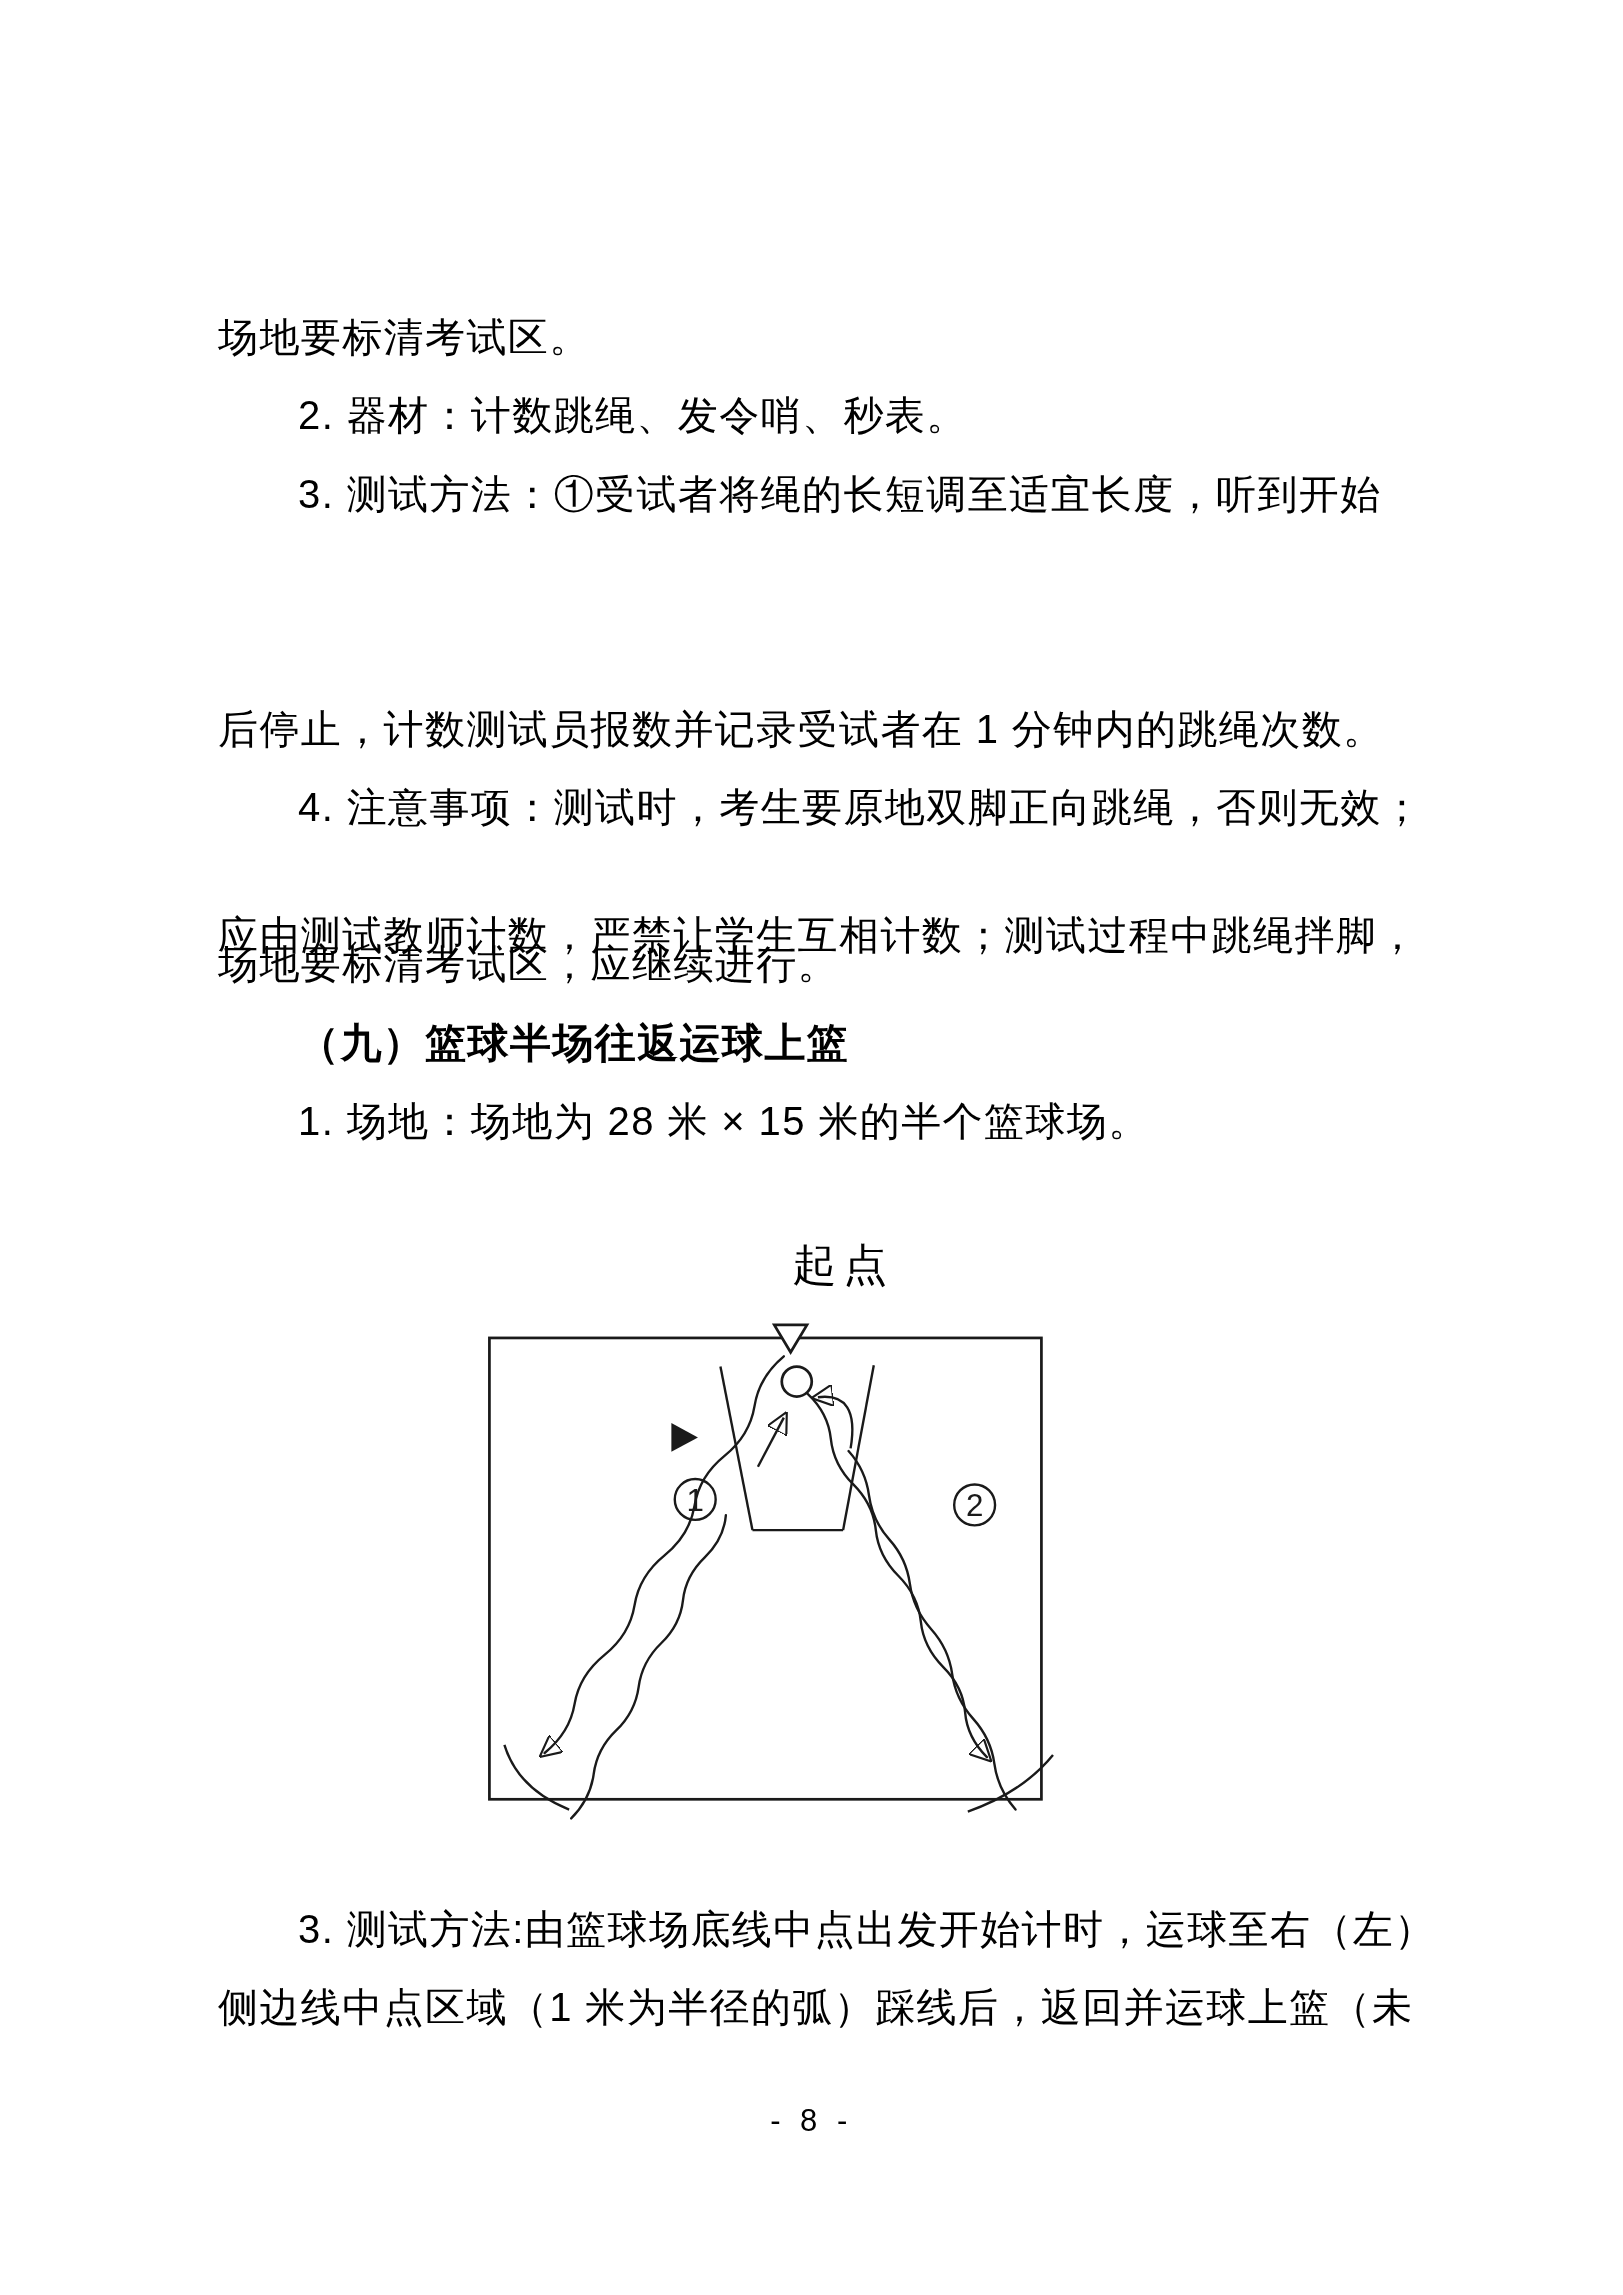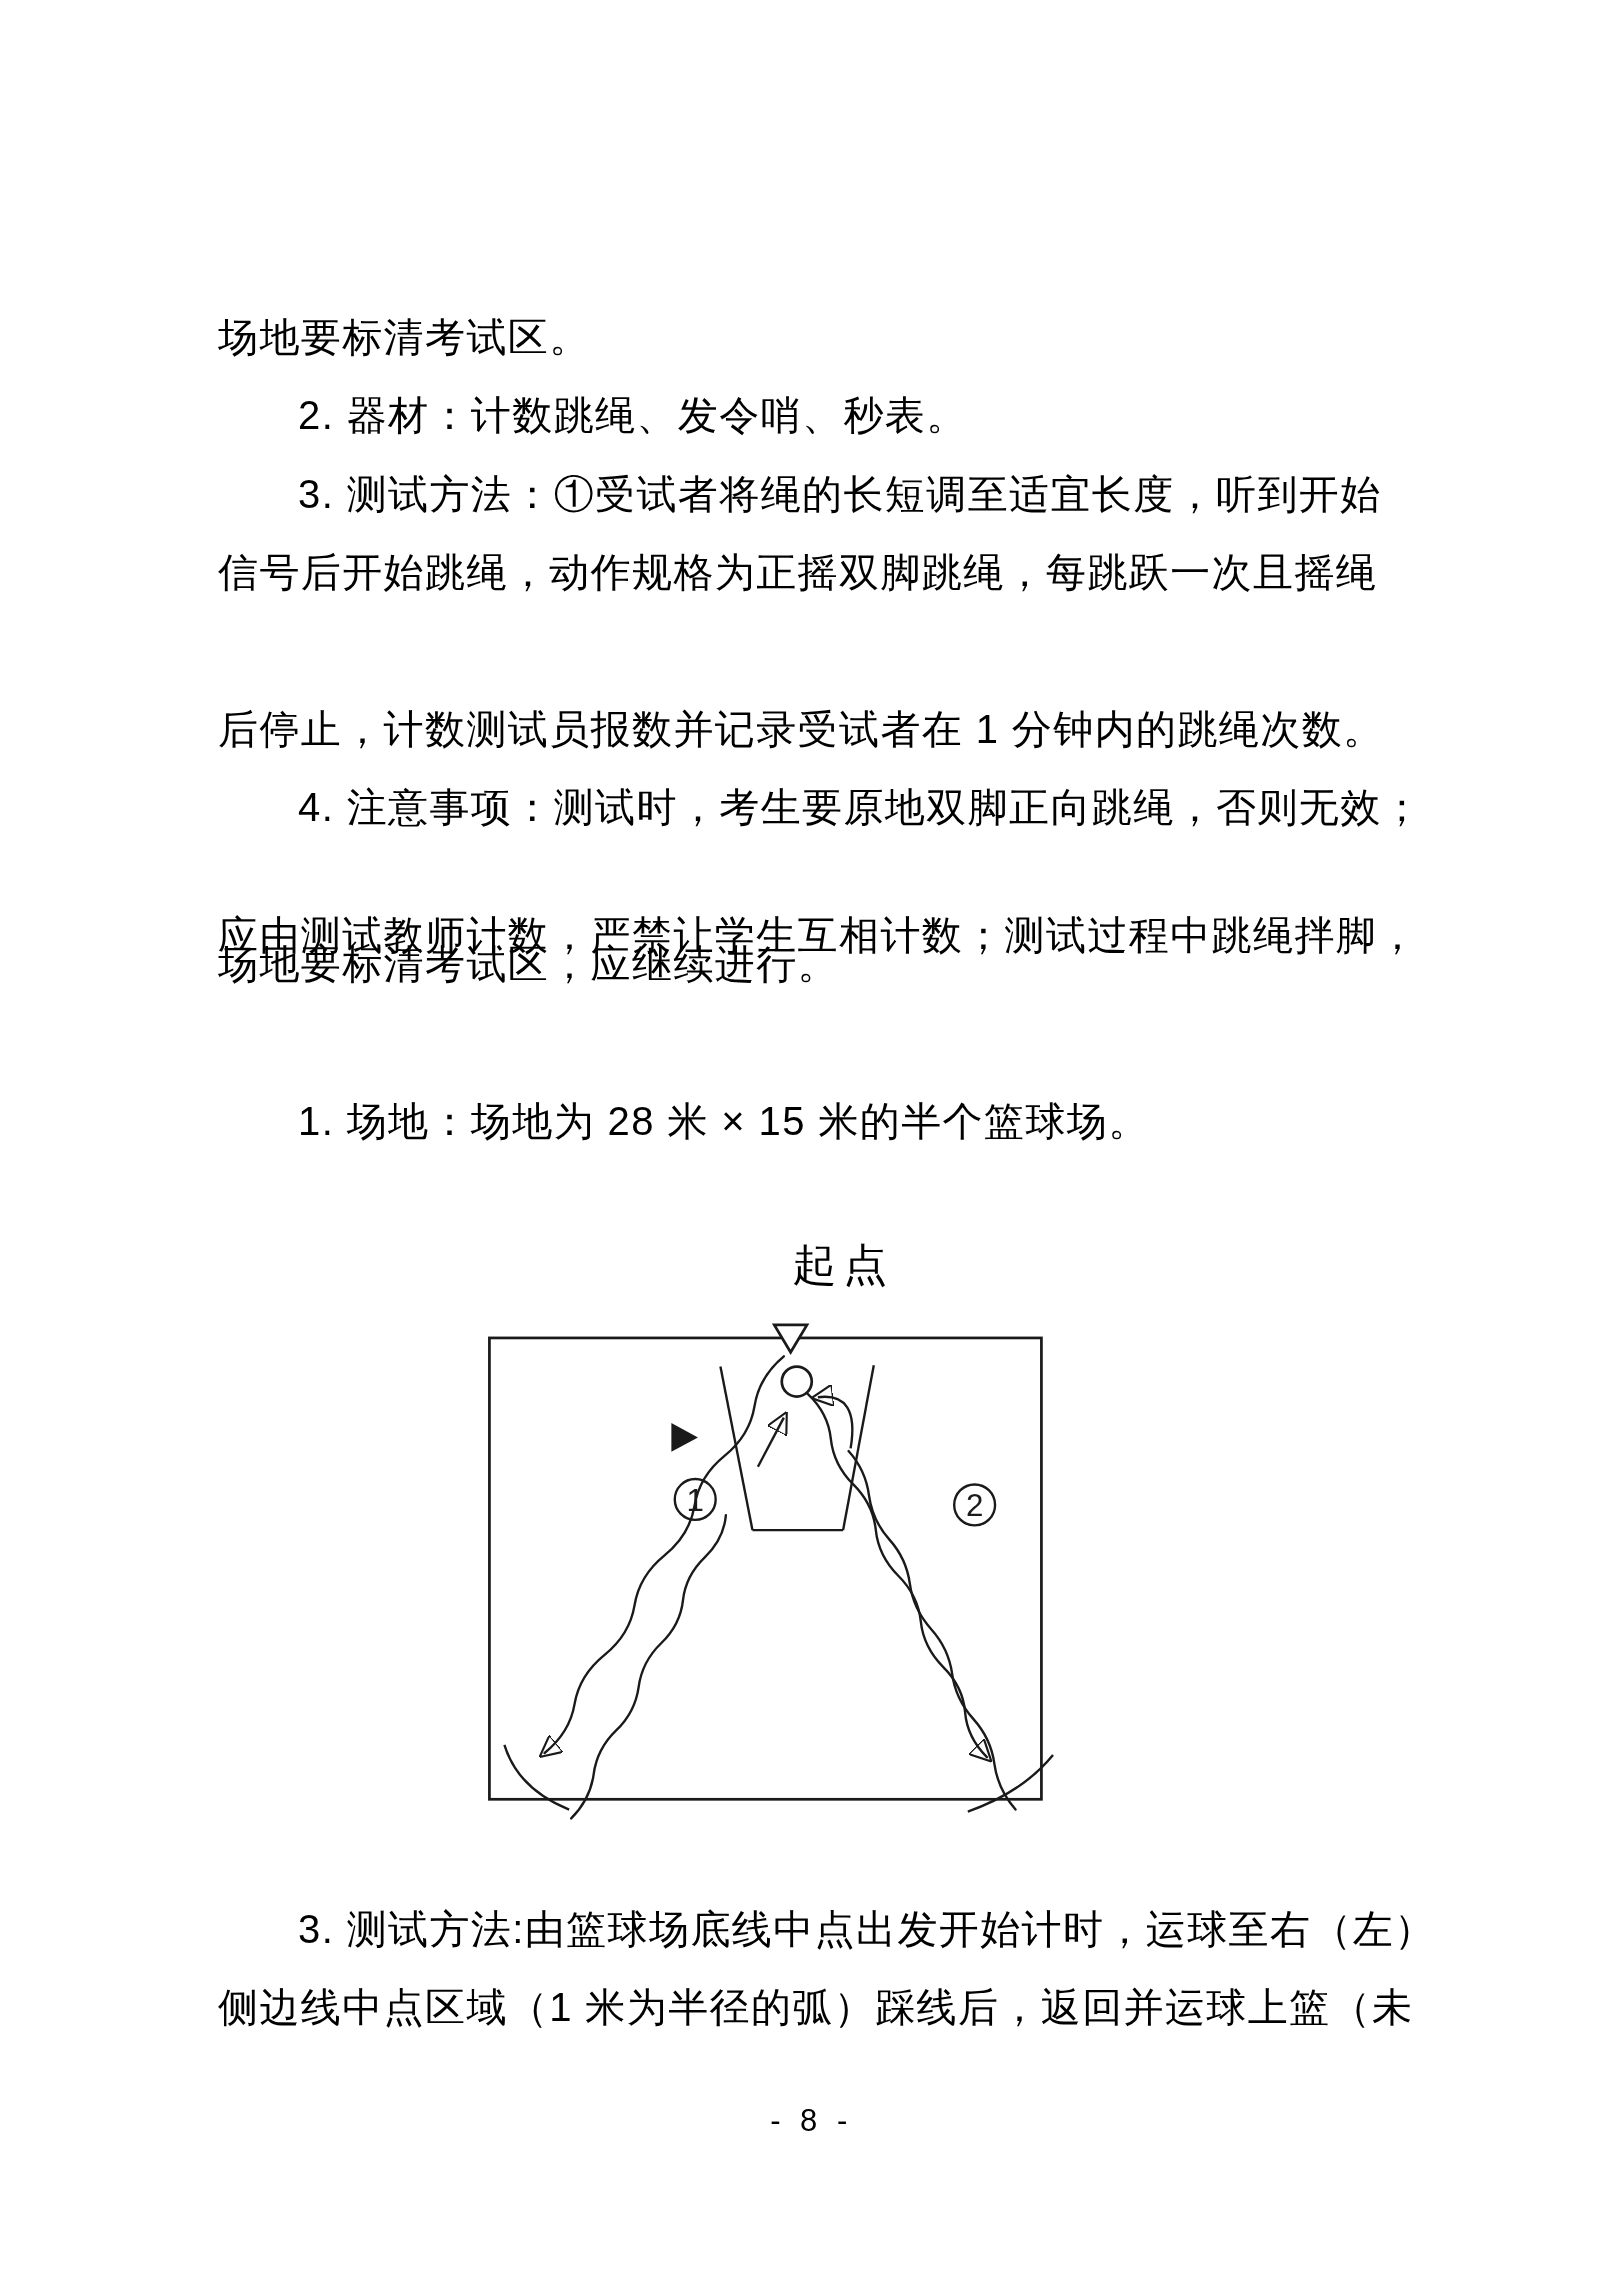--- a/index.html
+++ b/index.html
@@ -38,25 +38,25 @@
   }
 </style>
 </head>
 <body>
 
 <div id="page">
 
   <div class="t-line" style="top:298px">场地要标清考试区。</div>
   <div class="t-line indent" style="top:376px">2. 器材：计数跳绳、发令哨、秒表。</div>
   <div class="t-line indent" style="top:455px">3. 测试方法：①受试者将绳的长短调至适宜长度，听到开始</div>
-  <div class="t-line" style="top:533px">信号后开始跳绳，动作规格为正摇双脚跳绳，每跳跃一次且摇绳</div>
   <div class="t-line" style="top:690px">后停止，计数测试员报数并记录受试者在 1 分钟内的跳绳次数。</div>
   <div class="t-line indent" style="top:768px">4. 注意事项：测试时，考生要原地双脚正向跳绳，否则无效；</div>
   <div class="t-line" style="top:896px">应由测试教师计数，严禁让学生互相计数；测试过程中跳绳拌脚，</div>
   <div class="t-line" style="top:925px">场地要标清考试区，应继续进行。</div>
+  <div class="t-line indent heading" style="top:1004px">（九）篮球半场往返运球上篮</div>
   <div class="t-line indent" style="top:1082px">1. 场地：场地为 28 米 × 15 米的半个篮球场。</div>
   <div class="t-line indent" style="top:1890px">3. 测试方法:由篮球场底线中点出发开始计时，运球至右（左）</div>
   <div class="t-line" style="top:1968px">侧边线中点区域（1 米为半径的弧）踩线后，返回并运球上篮（未</div>
 
   <div class="start-label">起点</div>
 
   <svg class="diagram-svg" width="668" height="552" viewBox="650 1900 980 810">
     <defs>
       <marker id="arr" viewBox="0 0 10 10" refX="7" refY="5" markerWidth="9" markerHeight="9" orient="auto-start-reverse">
         <path d="M0 0 L10 5 L0 10 z" fill="#1a1a1a" stroke="none"></path>

